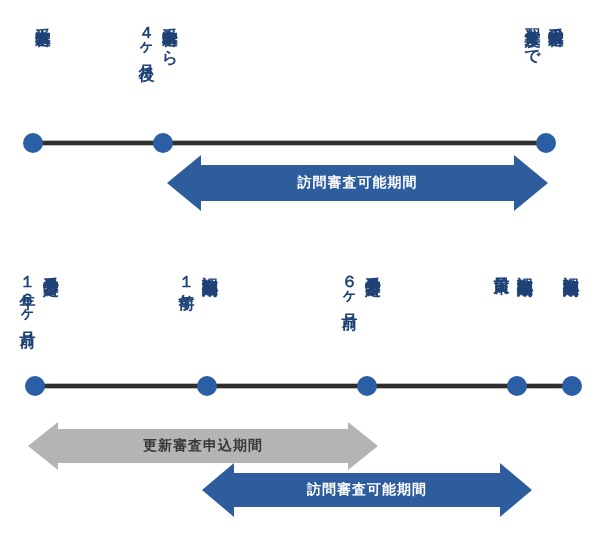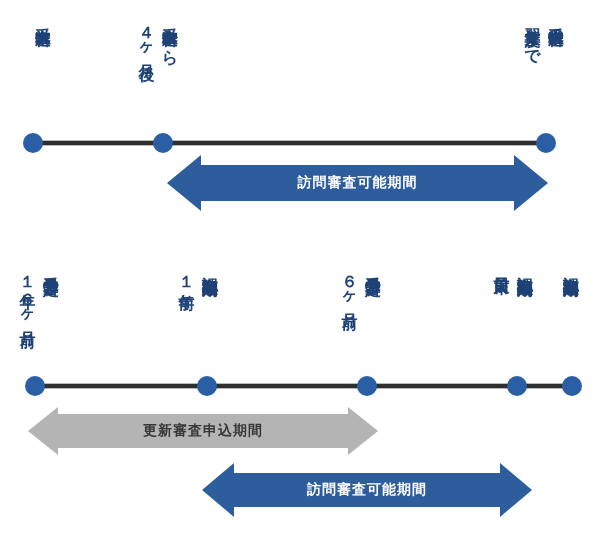--- a/index.html
+++ b/index.html
@@ -133,21 +133,21 @@
 
   <div class="vlabel" style="right:66px;top:264px;">
     <div class="vcol">認定有効期限</div>
     <div class="vcol">前日末日</div>
   </div>
 
   <div class="vlabel" style="right:20px;top:264px;">
     <div class="vcol">認定有効期限</div>
   </div>
 
-  <div class="arrow gray arrow-b" style="left:28px;top:407px;width:350px;height:48px;">
+  <div class="arrow gray arrow-b" style="left:28px;top:422px;width:350px;height:48px;">
     <span class="arrow-label">更新審査申込期間</span>
   </div>
 
   <div class="arrow blue arrow-c" style="left:202px;top:463px;width:330px;height:54px;">
     <span class="arrow-label">訪問審査可能期間</span>
   </div>
 
 </div>
 
 </body></html>

